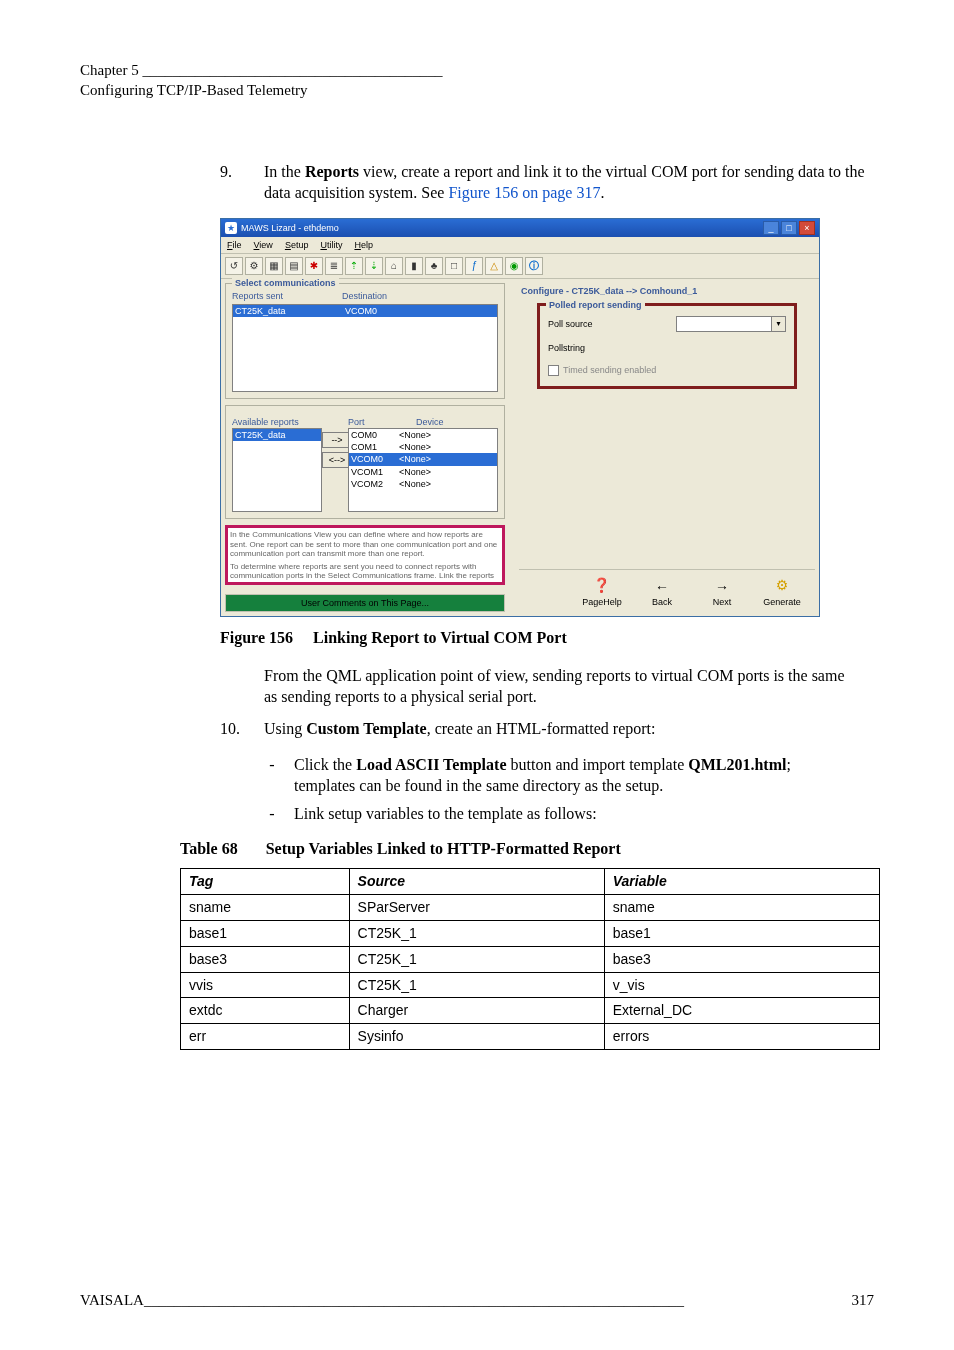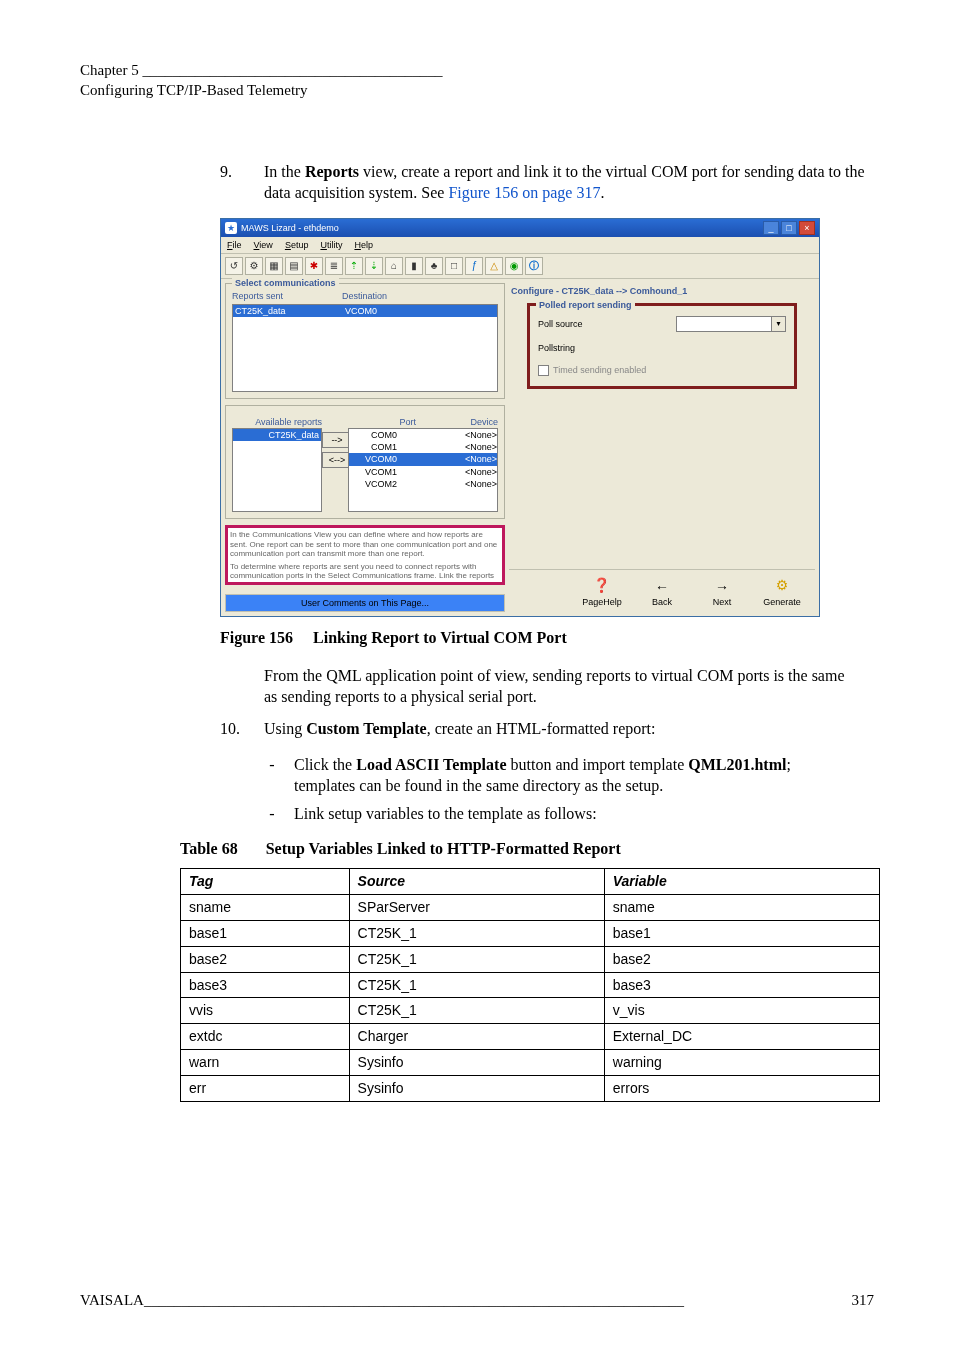--- a/index.html
+++ b/index.html
@@ -90,21 +90,21 @@
   .tb {
     width: 18px; height: 18px;
     border: 1px solid #b0b0a0;
     background: #f5f3e8;
     display:inline-flex; align-items:center; justify-content:center;
     font-size:10px; color:#333;
   }
 
   .win-body {
     display: flex;
-    gap: 4px;
+    gap: 14px;
     padding: 4px;
     background: #ece9d8;
   }
   .leftcol { width: 280px; display:flex; flex-direction:column; gap:6px; }
   .rightcol { flex:1; display:flex; flex-direction:column; }
 
   .groupbox {
     border: 1px solid #b0b0a0;
     padding: 6px;
     position: relative;
@@ -137,40 +137,40 @@
   .listbox .row.sel { background:#2a6dd4; color:#fff; }
   .listbox .row .c1 { width:110px; }
 
   .midbtns { display:flex; flex-direction:column; gap:4px; margin-top:4px; align-items:flex-start; }
   .transferbtn {
     border:1px solid #808080; background:#ece9d8; width:30px; height:16px;
     display:inline-flex; align-items:center; justify-content:center;
     font-size:9px;
   }
 
-  .avail-grid { display:grid; grid-template-columns: 90px 26px 68px 1fr; gap:0; align-items:start;text-align:right; }
+  .avail-grid { display:grid; grid-template-columns: 90px 26px 68px 1fr; gap:0; align-items:start; }
   .avail-head { color:#3b5a9a; }
   .avail-list {
     border:1px solid #808080; background:#fff; height:84px; font-size:9px;
   }
   .avail-portdev {
     border:1px solid #808080; background:#fff; height:84px; font-size:9px;
   }
   .portdev-row { display:flex; }
   .portdev-row .cport { width:48px; padding-left:2px; }
   .portdev-row .cdev { flex:1; padding-left:2px; }
   .portdev-row.sel { background:#2a6dd4; color:#fff; }
 
   .infopane {
     border:3px solid #be185d; background:#fff; height:60px;
     font-size:8px; color:#666; padding:2px; line-height:1.2;
     overflow:hidden;
   }
   .usercomments {
-    border:1px solid #c0c0b0; background:#3b82f6;
+    border:1px solid #c0c0b0; background:#15803d;
     text-align:center; padding:2px; margin-top:3px; font-size:9px;
   }
 
   .configtitle { color:#3b5a9a; font-weight:bold; margin:2px 0 6px 2px; }
   .pollbox { border:3px solid #7f1d1d; padding:10px 8px; margin:0 18px; position:relative; }
   .pollbox .legend { position:absolute; top:-7px; left:6px; background:#ece9d8; color:#3b5a9a; padding:0 3px; font-size:9px; font-weight:bold; }
   .formrow { display:flex; align-items:center; justify-content:space-between; margin-bottom:10px; }
   .formrow label { color:#000; }
   .combo { border:1px solid #808080; background:#fff; width:110px; height:16px; display:flex; justify-content:flex-end; }
   .combo .arr { width:14px; background:#ece9d8; border-left:1px solid #808080; display:flex; align-items:center; justify-content:center; font-size:8px; }
@@ -448,45 +448,35 @@
         <td>sname</td>
         <td>SParServer</td>
         <td>sname</td>
       </tr>
       <tr>
         <td>base1</td>
         <td>CT25K_1</td>
         <td>base1</td>
       </tr>
       <tr>
-        <td>base2</td>
-        <td>CT25K_1</td>
-        <td>base2</td>
-      </tr>
-      <tr>
         <td>base3</td>
         <td>CT25K_1</td>
         <td>base3</td>
       </tr>
       <tr>
         <td>vvis</td>
         <td>CT25K_1</td>
         <td>v_vis</td>
       </tr>
       <tr>
         <td>extdc</td>
         <td>Charger</td>
         <td>External_DC</td>
       </tr>
       <tr>
-        <td>warn</td>
-        <td>Sysinfo</td>
-        <td>warning</td>
-      </tr>
-      <tr>
         <td>err</td>
         <td>Sysinfo</td>
         <td>errors</td>
       </tr>
     </tbody>
 </table>
 
 <div class="page-footer">
   <span>VAISALA________________________________________________________________________</span>
   <span>317</span>

